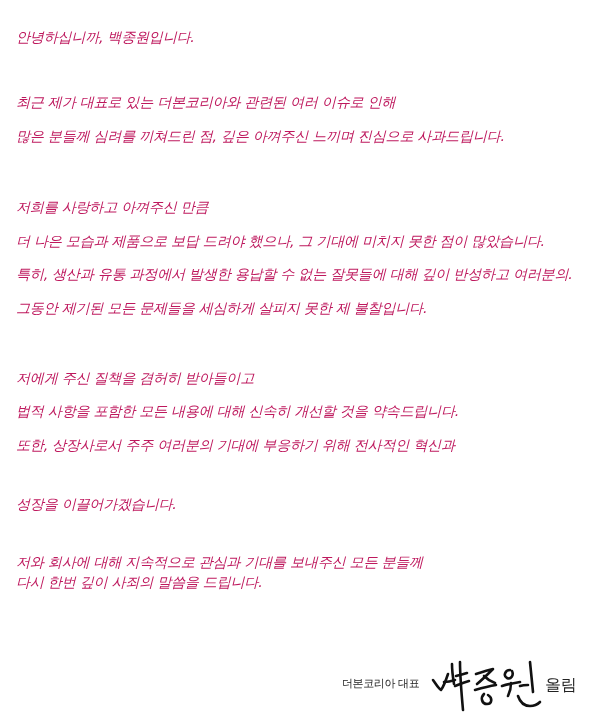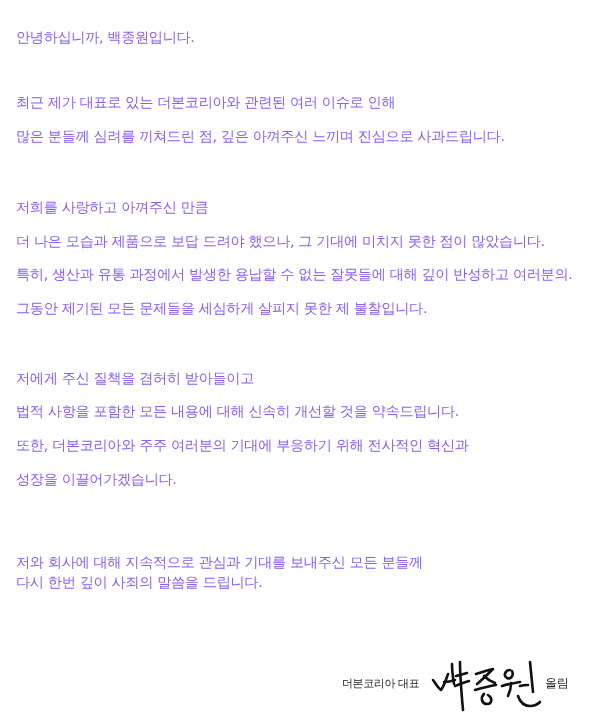--- a/index.html
+++ b/index.html
@@ -21,21 +21,22 @@
       top: 0;
       width: 588px;
     }
     .line {
       position: absolute;
       left: 0;
       white-space: nowrap;
       font-size: 14.2px;
       line-height: 20px;
       letter-spacing: -0.35px;
-      color: #8b5cf6;
+      color: #be185d;
+      font-style: italic;
     }
     .signoff {
       position: absolute;
       left: 0;
       top: 0;
       width: 604px;
       height: 574px;
       pointer-events: none;
     }
     .company {
@@ -51,21 +52,21 @@
       position: absolute;
       left: 430px;
       top: 658px;
       width: 115px;
       height: 60px;
     }
     .closing {
       position: absolute;
       left: 545px;
       top: 675px;
-      font-size: 12px;
+      font-size: 16px;
       letter-spacing: -0.3px;
       color: #222;
       white-space: nowrap;
     }
   </style>
 </head>
 <body>
 
 <div class="letter">
   <div class="line" style="top:27px">안녕하십니까, 백종원입니다.</div>
@@ -78,22 +79,22 @@
   <div>
     <div class="line" style="top:197px">저희를 사랑하고 아껴주신 만큼</div>
     <div class="line" style="top:231px">더 나은 모습과 제품으로 보답 드려야 했으나, 그 기대에 미치지 못한 점이 많았습니다.</div>
     <div class="line" style="top:264px">특히, 생산과 유통 과정에서 발생한 용납할 수 없는 잘못들에 대해 깊이 반성하고 여러분의.</div>
     <div class="line" style="top:298px">그동안 제기된 모든 문제들을 세심하게 살피지 못한 제 불찰입니다.</div>
   </div>
 
   <div>
     <div class="line" style="top:368px">저에게 주신 질책을 겸허히 받아들이고</div>
     <div class="line" style="top:401px">법적 사항을 포함한 모든 내용에 대해 신속히 개선할 것을 약속드립니다.</div>
-    <div class="line" style="top:435px">또한, 더본코리아와 주주 여러분의 기대에 부응하기 위해 전사적인 혁신과</div>
-    <div class="line" style="top:469px">성장을 이끌어가겠습니다.</div>
+    <div class="line" style="top:435px">또한, 상장사로서 주주 여러분의 기대에 부응하기 위해 전사적인 혁신과</div>
+    <div class="line" style="top:494px">성장을 이끌어가겠습니다.</div>
   </div>
 
   <div>
     <div class="line" style="top:552px">저와 회사에 대해 지속적으로 관심과 기대를 보내주신 모든 분들께</div>
     <div class="line" style="top:572px">다시 한번 깊이 사죄의 말씀을 드립니다.</div>
   </div>
 </div>
 
 <div class="signoff">
   <div class="company">더본코리아 대표</div>

